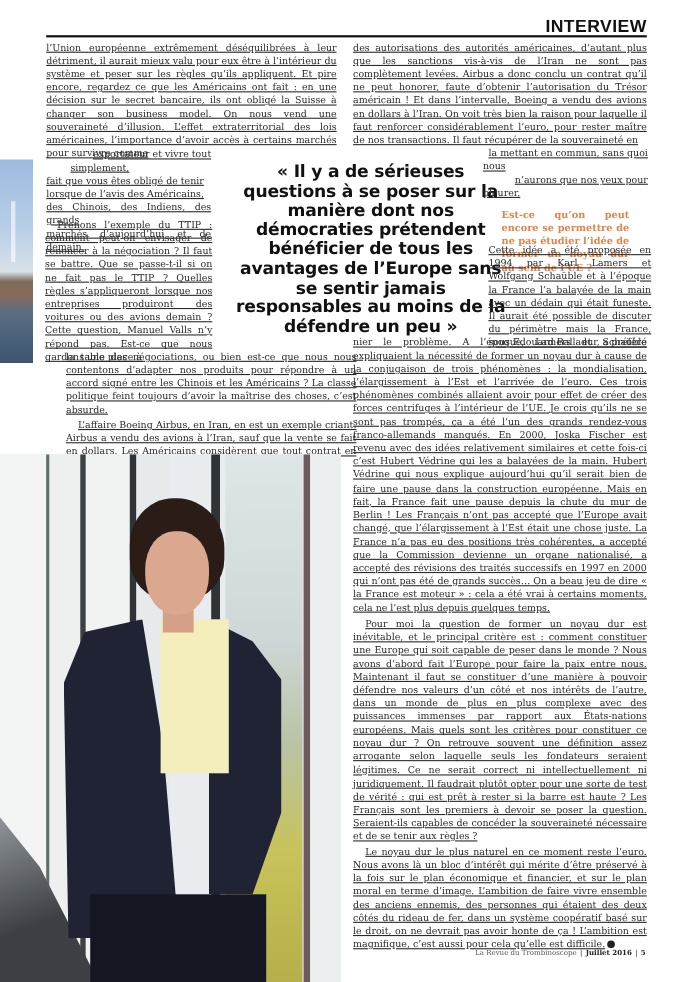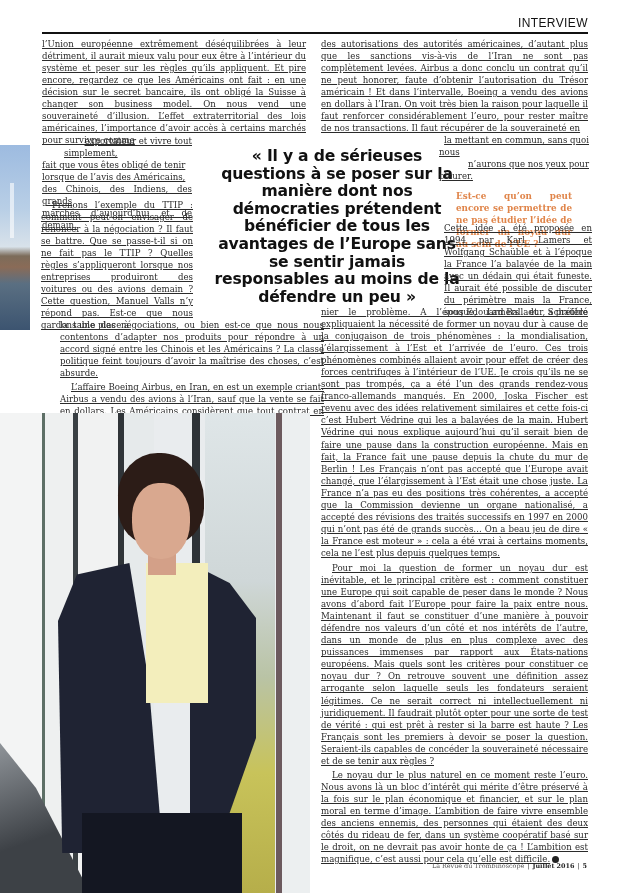--- a/index.html
+++ b/index.html
@@ -3,22 +3,22 @@
 <meta charset="utf-8">
 <style>
   html, body { margin: 0; padding: 0; }
   body {
     width: 627px; height: 893px; position: relative; overflow: hidden;
     background: #ffffff; color: #2a2a2a;
     font-family: "DejaVu Serif", serif;
   }
   .header-label {
     position: absolute; right: 39px; top: 16px;
-    font-family: "Liberation Sans", sans-serif; font-weight: 400;
-    font-size: 12px; letter-spacing: 0.4px; color: #111;
+    font-family: "Liberation Sans", sans-serif; font-weight: 700;
+    font-size: 16px; letter-spacing: 0.4px; color: #111;
   }
   .header-rule {
     position: absolute; left: 42px; right: 39px; top: 32px;
     height: 1.5px; background: #111;
   }
   .txt {
     font-size: 8.6px; line-height: 12.05px; text-align: justify;
     margin: 0; color: #2b2b2b; text-decoration: underline;
   }
   .txt p { margin: 0; }

